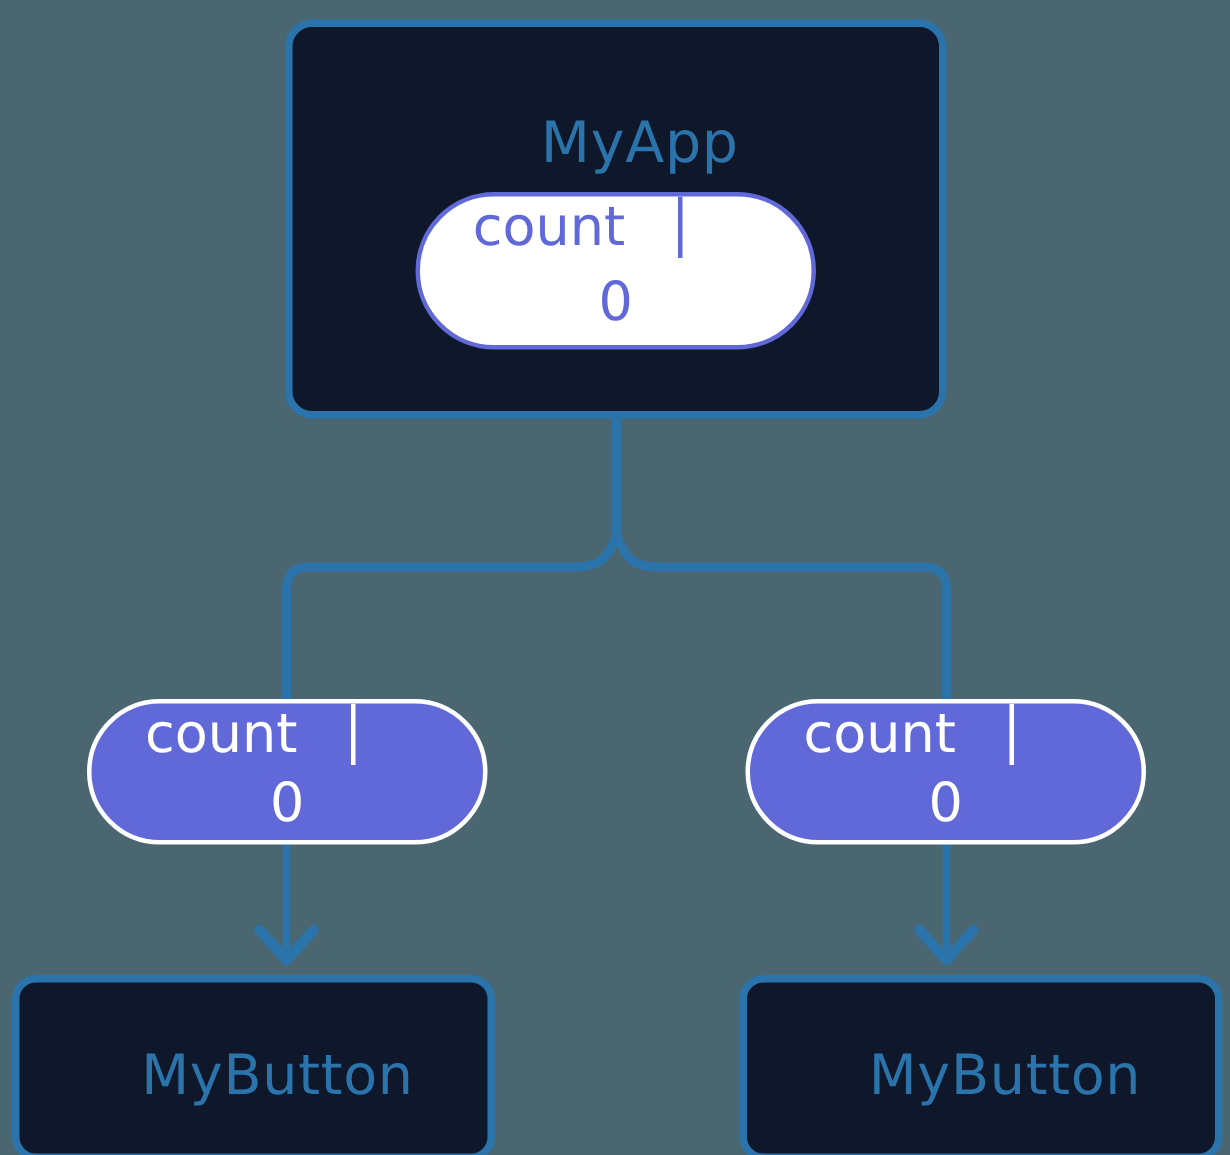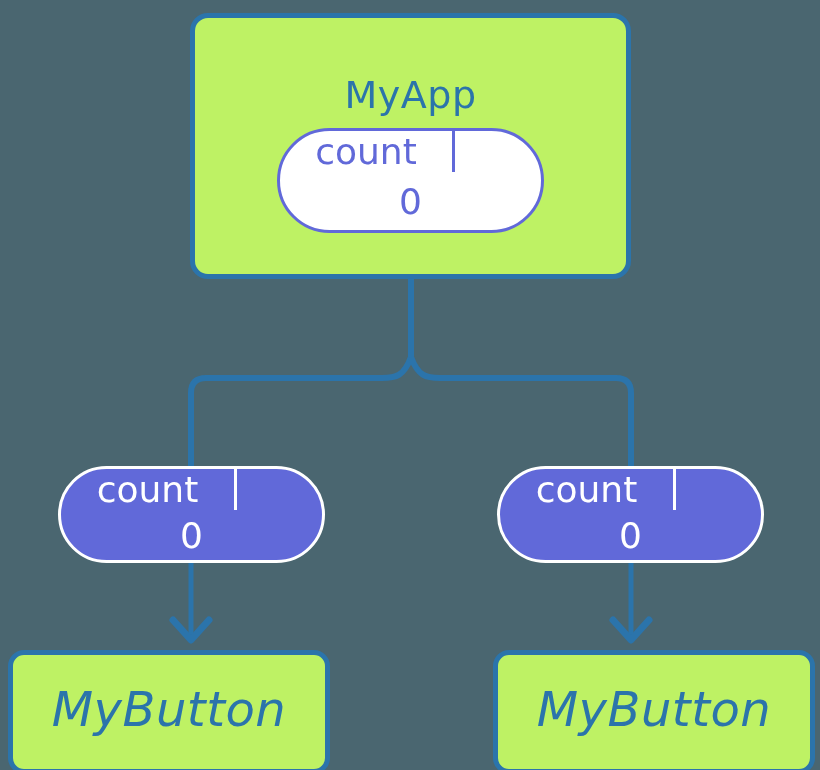--- a/index.html
+++ b/index.html
@@ -19,24 +19,25 @@
     position: absolute;
     left: 0;
     top: 0;
     width: 820px;
     height: 770px;
   }
 
   
   .comp-box {
     position: absolute;
-    background: #bef264;
+    background: #0f172a;
     border: 5px solid #2b74ab;
     border-radius: 18px;
     box-sizing: border-box;
+    padding-left: 16px;
   }
   .comp-title {
     position: absolute;
     width: 100%;
     text-align: center;
     color: #2b74ab;
     font-size: 38px;
     letter-spacing: 0.5px;
     white-space: nowrap;
   }
@@ -53,23 +54,22 @@
 
   .btn-box {
     top: 650px;
     width: 322px;
     height: 124px;
     border-radius: 16px;
   }
   #btn-box-left  { left: 8px; }
   #btn-box-right { left: 493px; }
   .btn-box .comp-title {
-    top: 26px;
-    font-size: 48px;
-    font-style: italic;
+    top: 40px;
+    font-size: 37px;
   }
 
   
   .pill {
     position: absolute;
     display: flex;
     align-items: stretch;
     box-sizing: border-box;
     border-radius: 999px;
     overflow: hidden;

